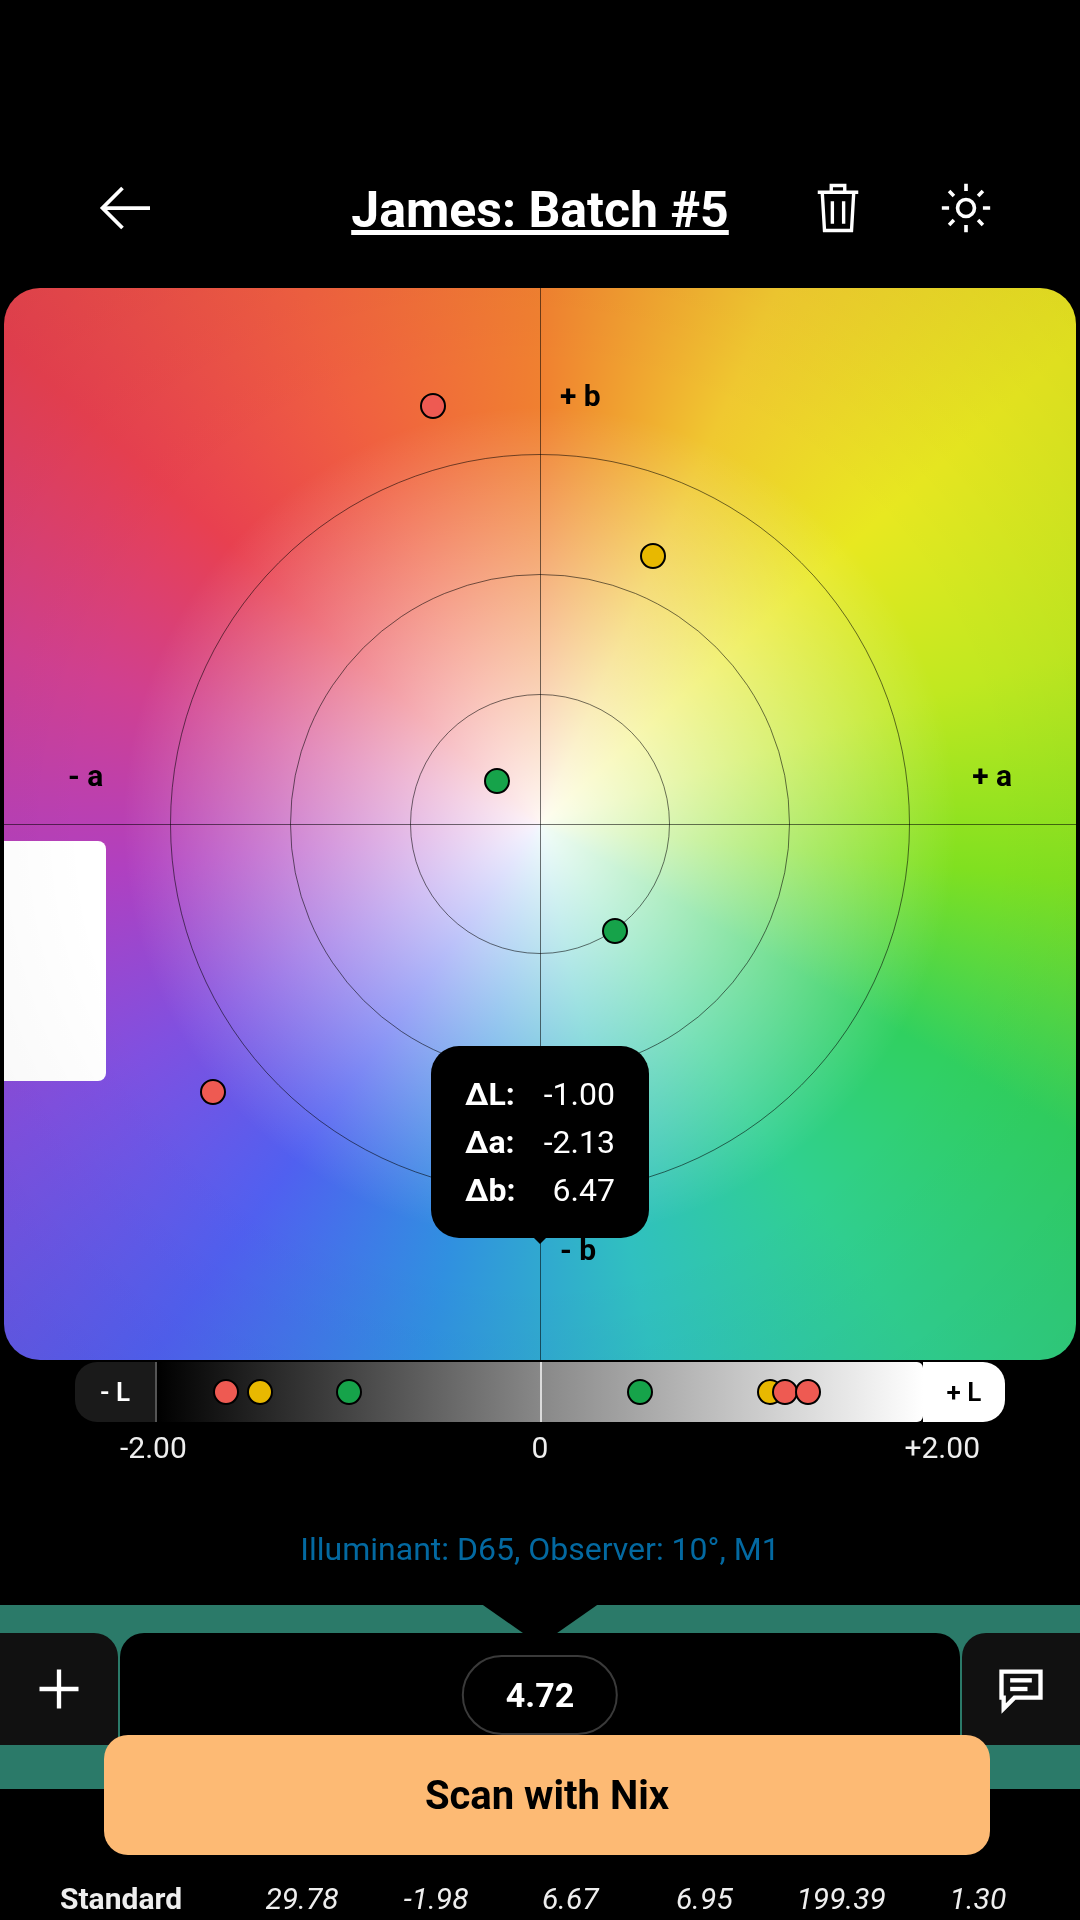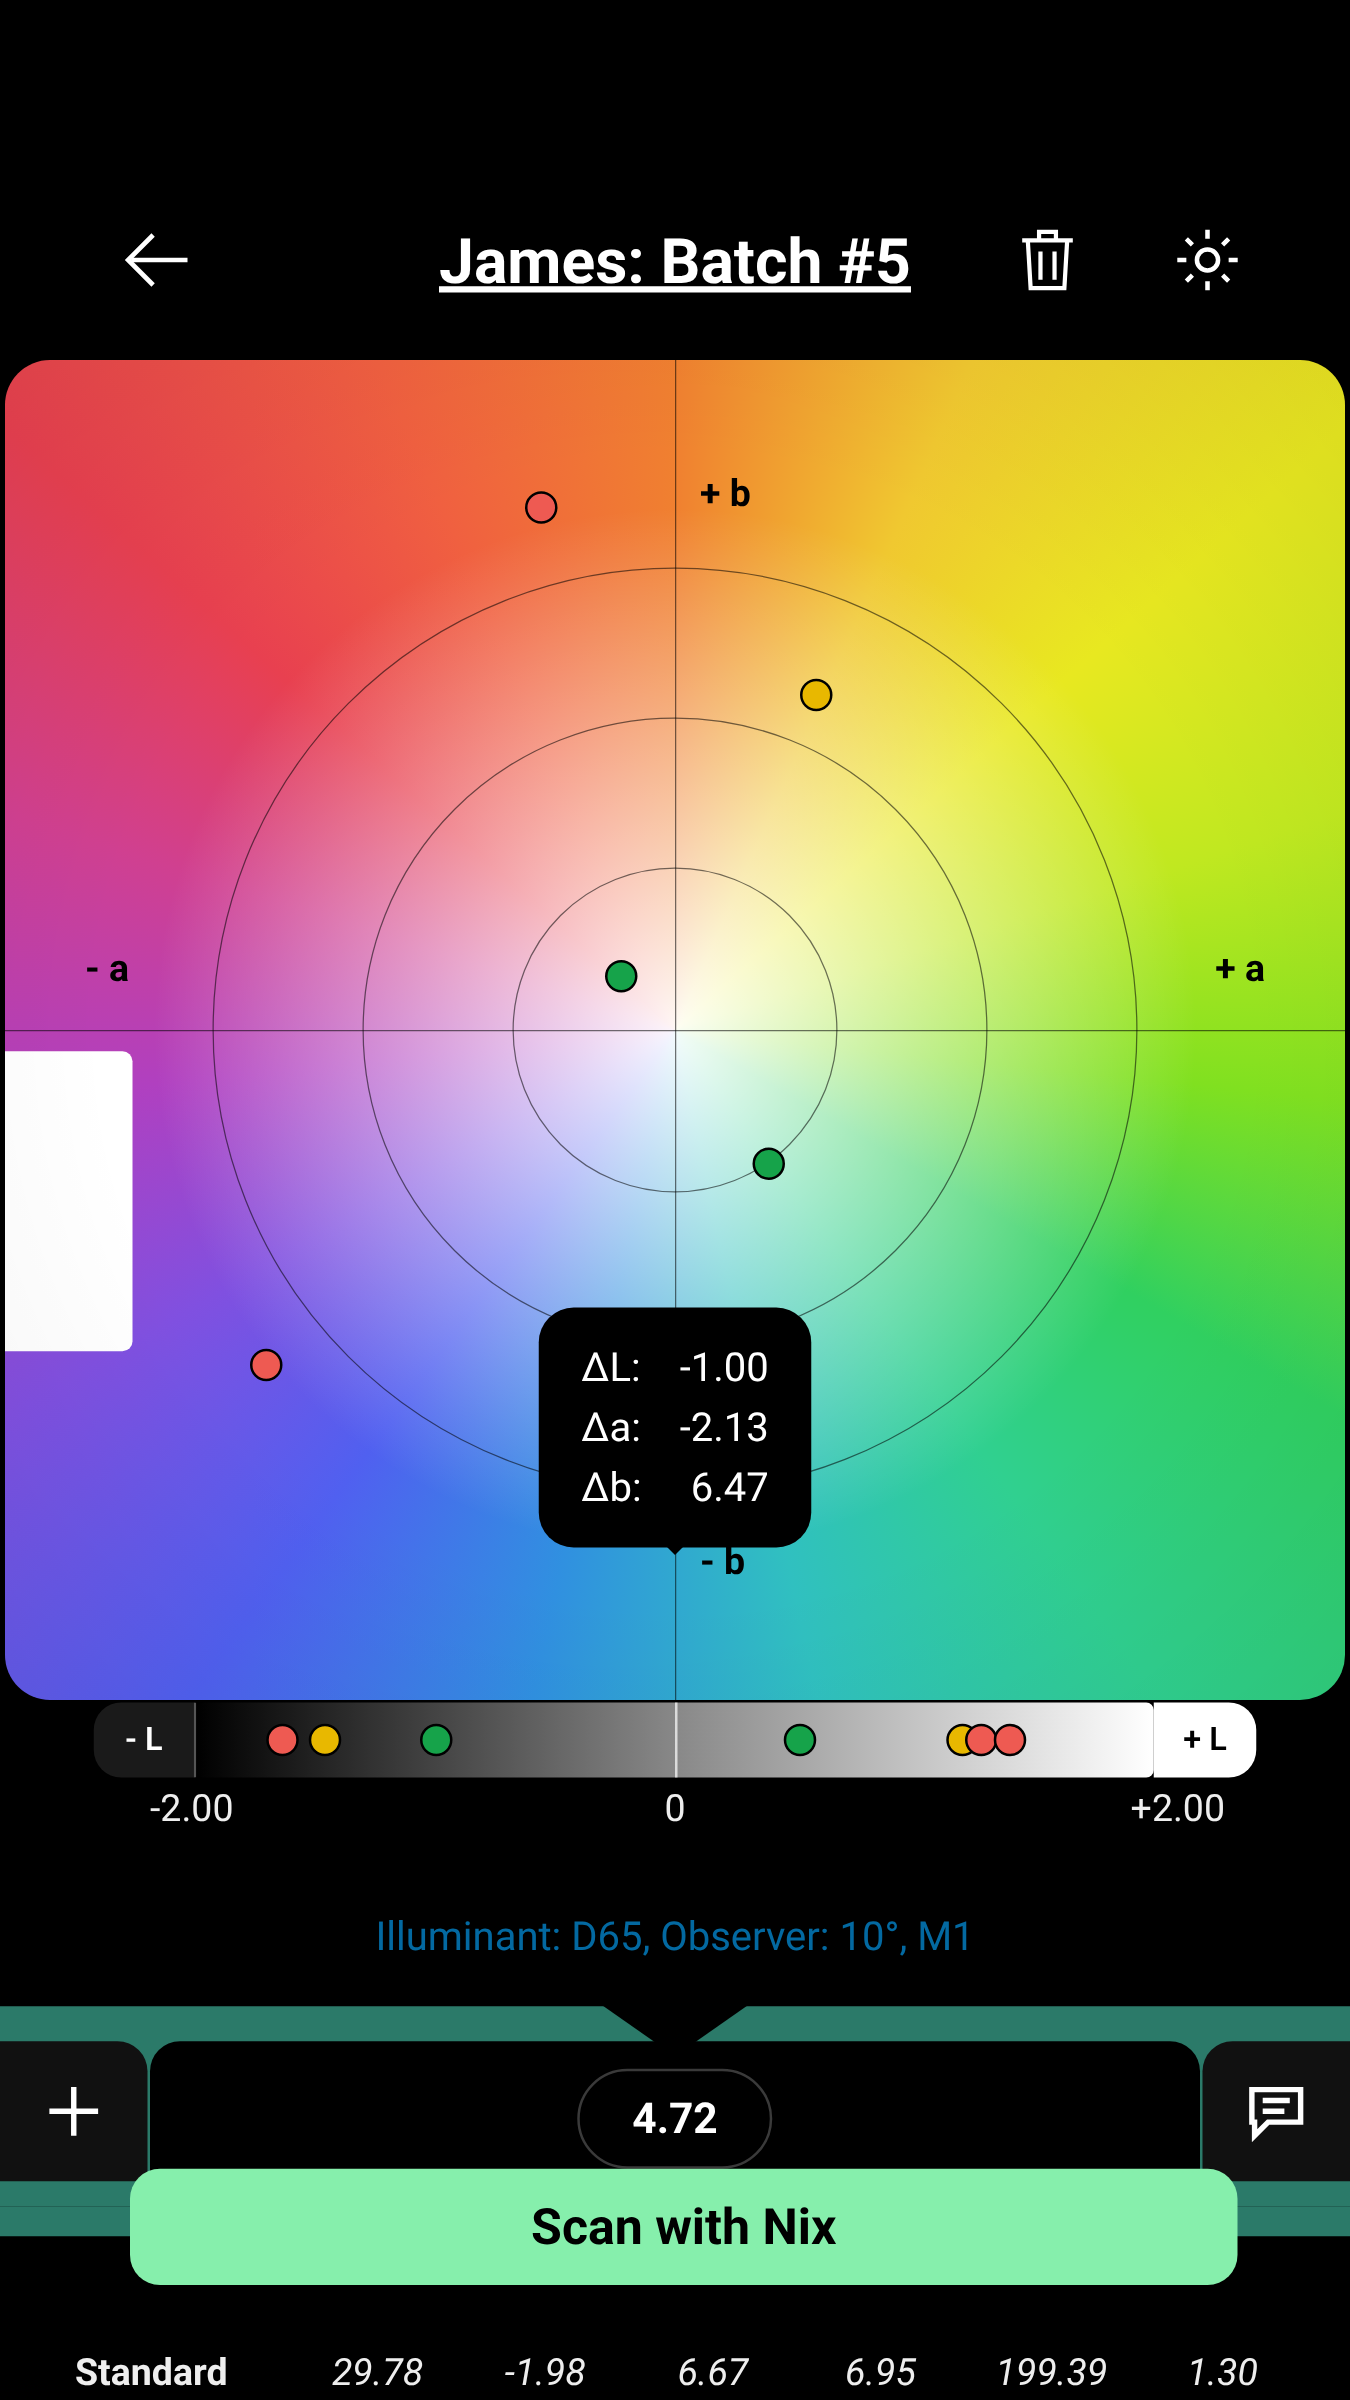--- a/index.html
+++ b/index.html
@@ -133,21 +133,21 @@
   .tooltip::after {
     content: "";
     position: absolute;
     left: 50%;
     bottom: -20px;
     transform: translateX(-50%);
     border: 14px solid transparent;
     border-top-color: #000;
   }
   .tooltip-row { display: flex; gap: 12px; }
-  .tooltip-row .k { min-width: 60px; }
+  .tooltip-row .k { min-width: 60px; font-weight: bold; }
   .tooltip-row .v { text-align: right; min-width: 78px; }
 
   
   .lstrip-wrap {
     position: absolute;
     top: 1362px;
     left: 75px; right: 75px;
     height: 60px;
   }
   .lstrip {
@@ -258,22 +258,22 @@
     font-size: 34px;
     z-index: 5;
   }
   .de-pill .lab { color: #cfcfcf; }
   .de-pill .val { font-weight: 700; }
 
   .scan-btn {
     position: absolute;
     left: 104px; right: 90px;
     top: 1735px;
-    height: 93px;
-    background: #86efac;
+    height: 120px;
+    background: #fdba74;
     color: #000;
     border-radius: 24px;
     display: flex;
     align-items: center;
     justify-content: center;
     font-size: 40px;
     font-weight: 700;
     z-index: 6;
   }
   .greenbar2 {

